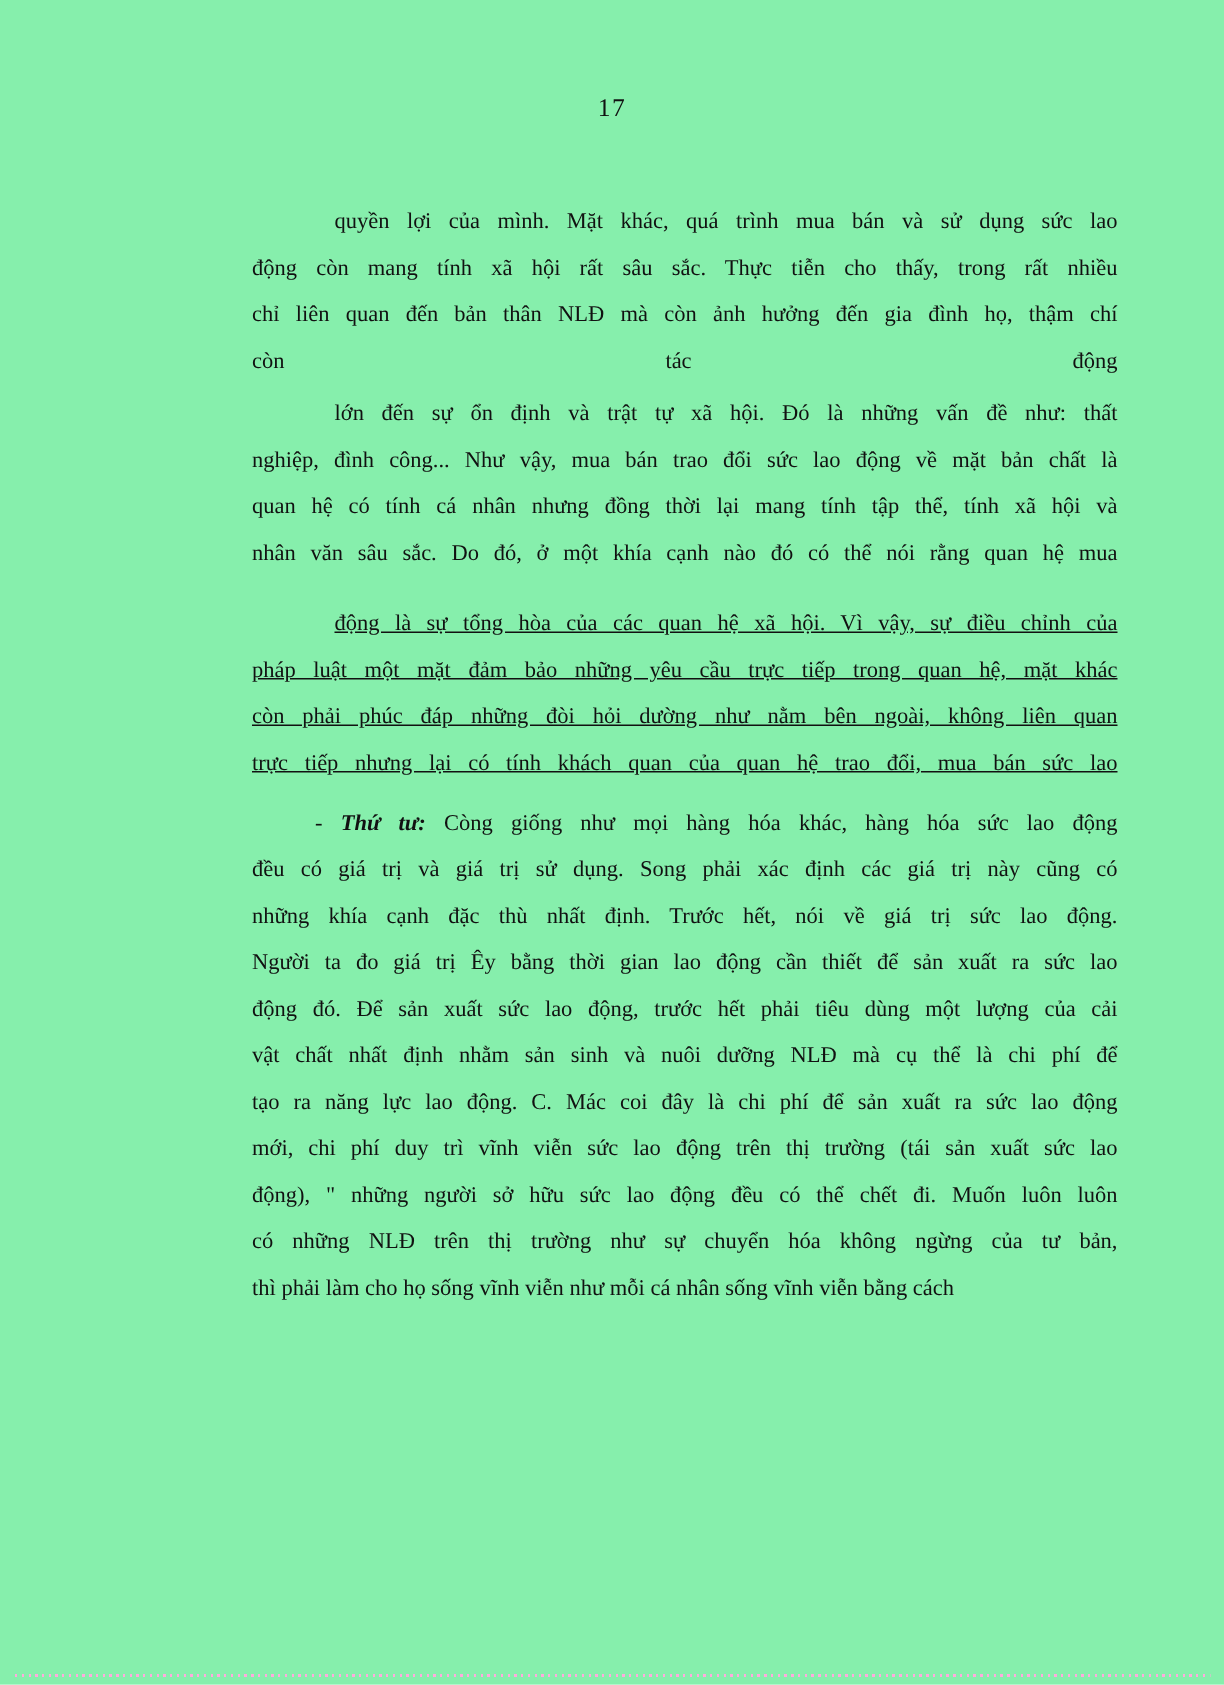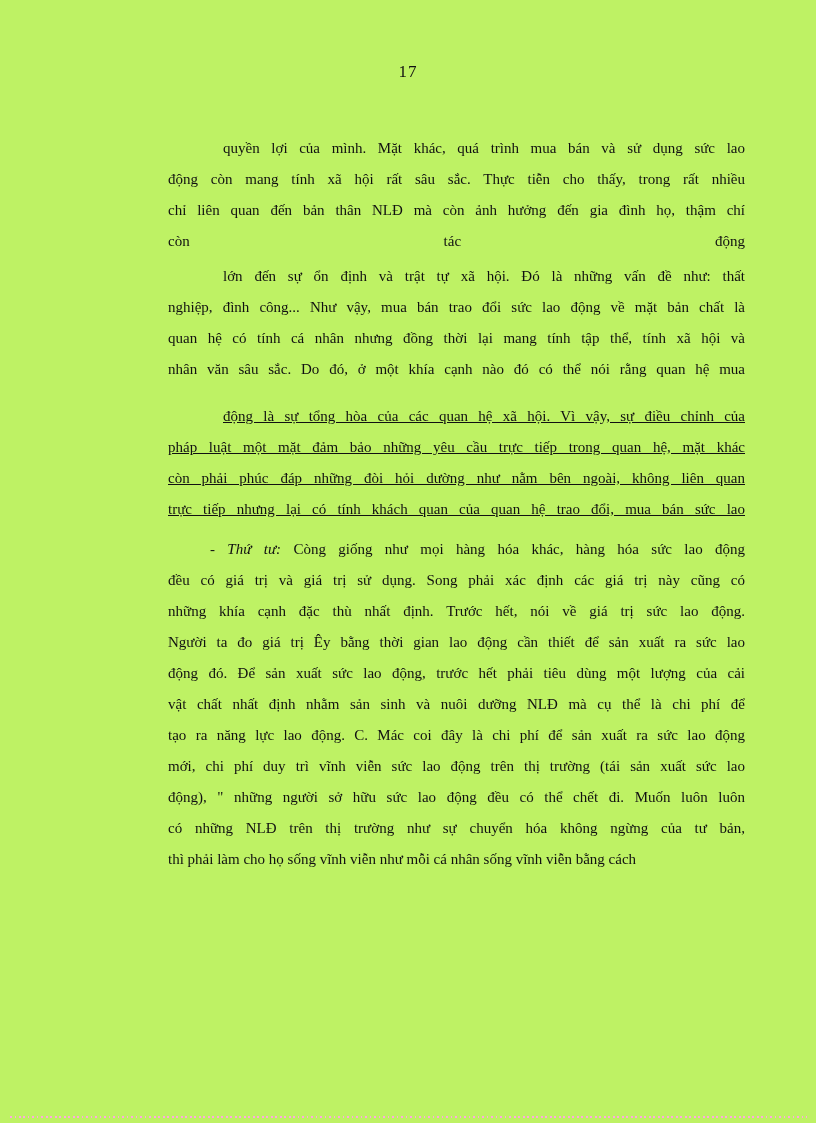--- a/index.html
+++ b/index.html
@@ -8,21 +8,21 @@
     width: 816px;
     height: 1123px;
     position: relative;
     overflow: hidden;
     font-family: "Liberation Serif", "DejaVu Serif", serif;
     color: #111111;
   }
   .page {
     position: absolute;
     inset: 0;
-    background: #bef264;
+    background: #86efac;
   }
   .page-number {
     position: absolute;
     top: 62px;
     left: 0;
     width: 100%;
     text-align: center;
     font-size: 17px;
     letter-spacing: 1px;
   }
@@ -44,21 +44,21 @@
     text-align-last: justify;
     margin-left: 36px;
     -moz-text-align-last: justify;
   }
   .line.last {
     text-align-last: left;
     -moz-text-align-last: left;
   }
   .line.indent { padding-left: 55px; }
   .line.indent-sm { padding-left: 42px; }
-  .italic { font-style: italic; }
+  .italic { font-style: italic; font-weight: bold; }
   .page-break-line {
     position: absolute;
     left: 10px;
     right: 9px;
     top: 1116px;
     height: 2px;
     background: repeating-linear-gradient(
       to right,
       #ffaadd 0px, #ffaadd 1.5px,
       transparent 1.5px, transparent 4.5px

